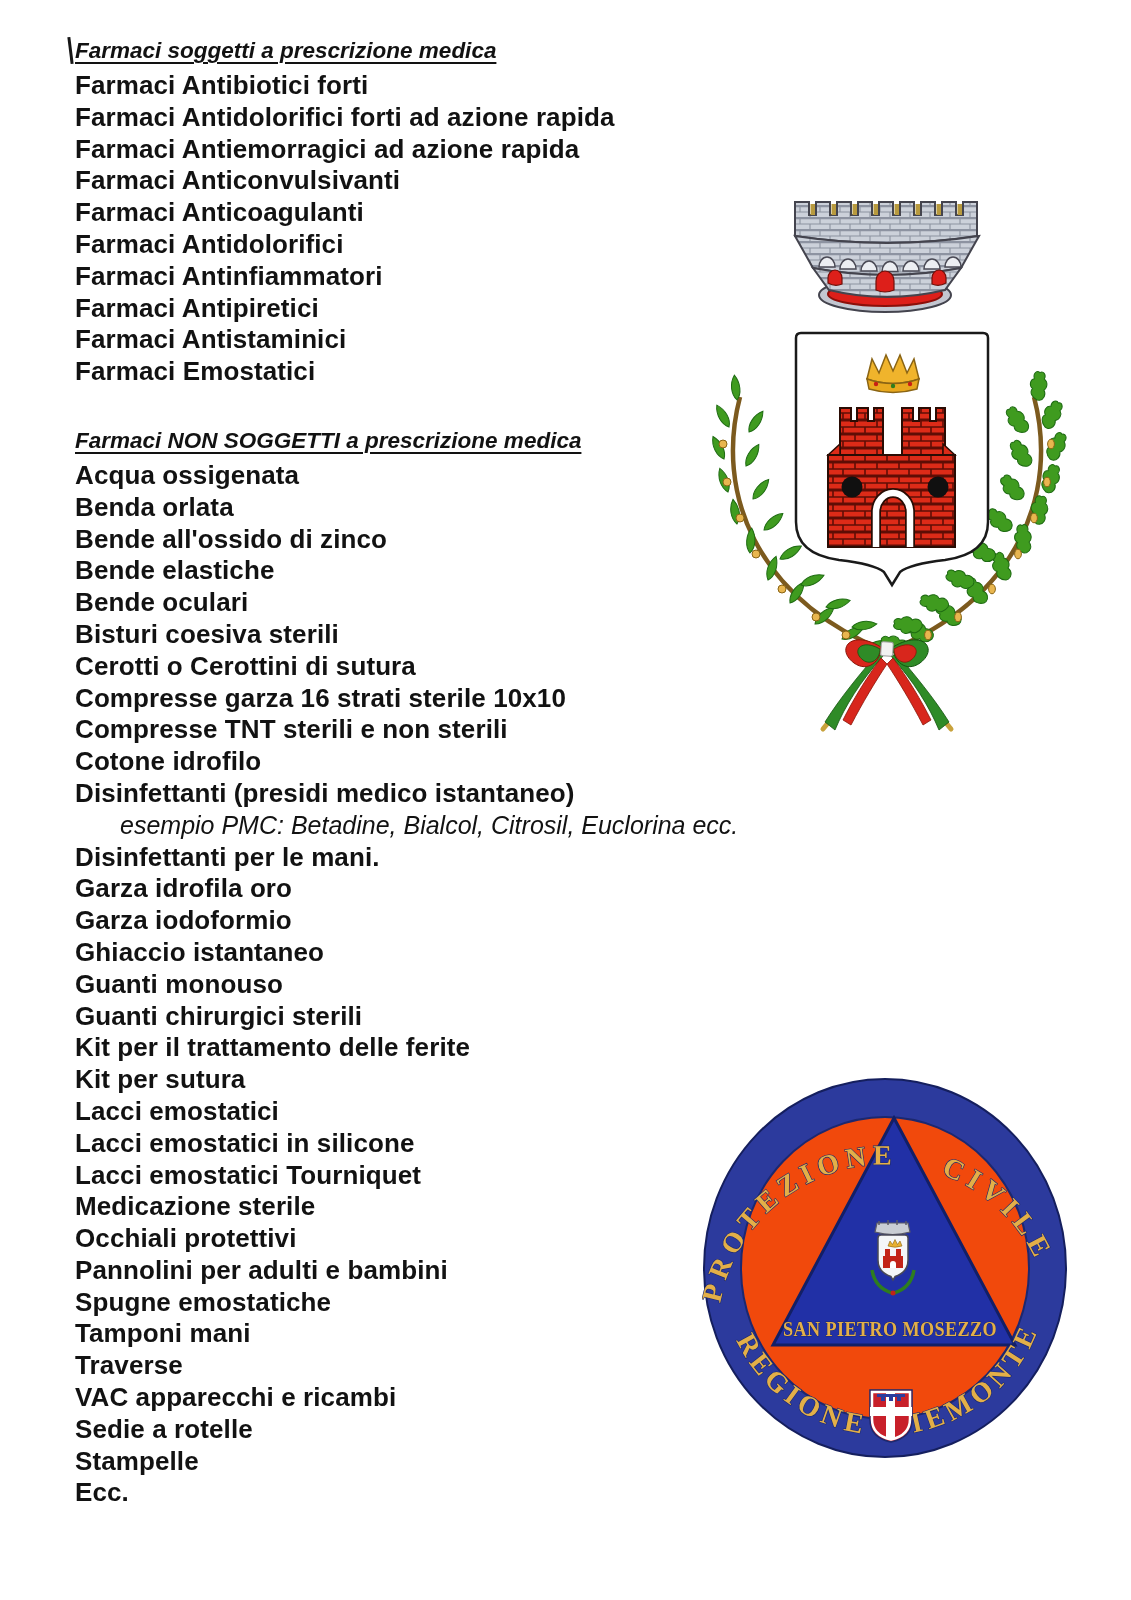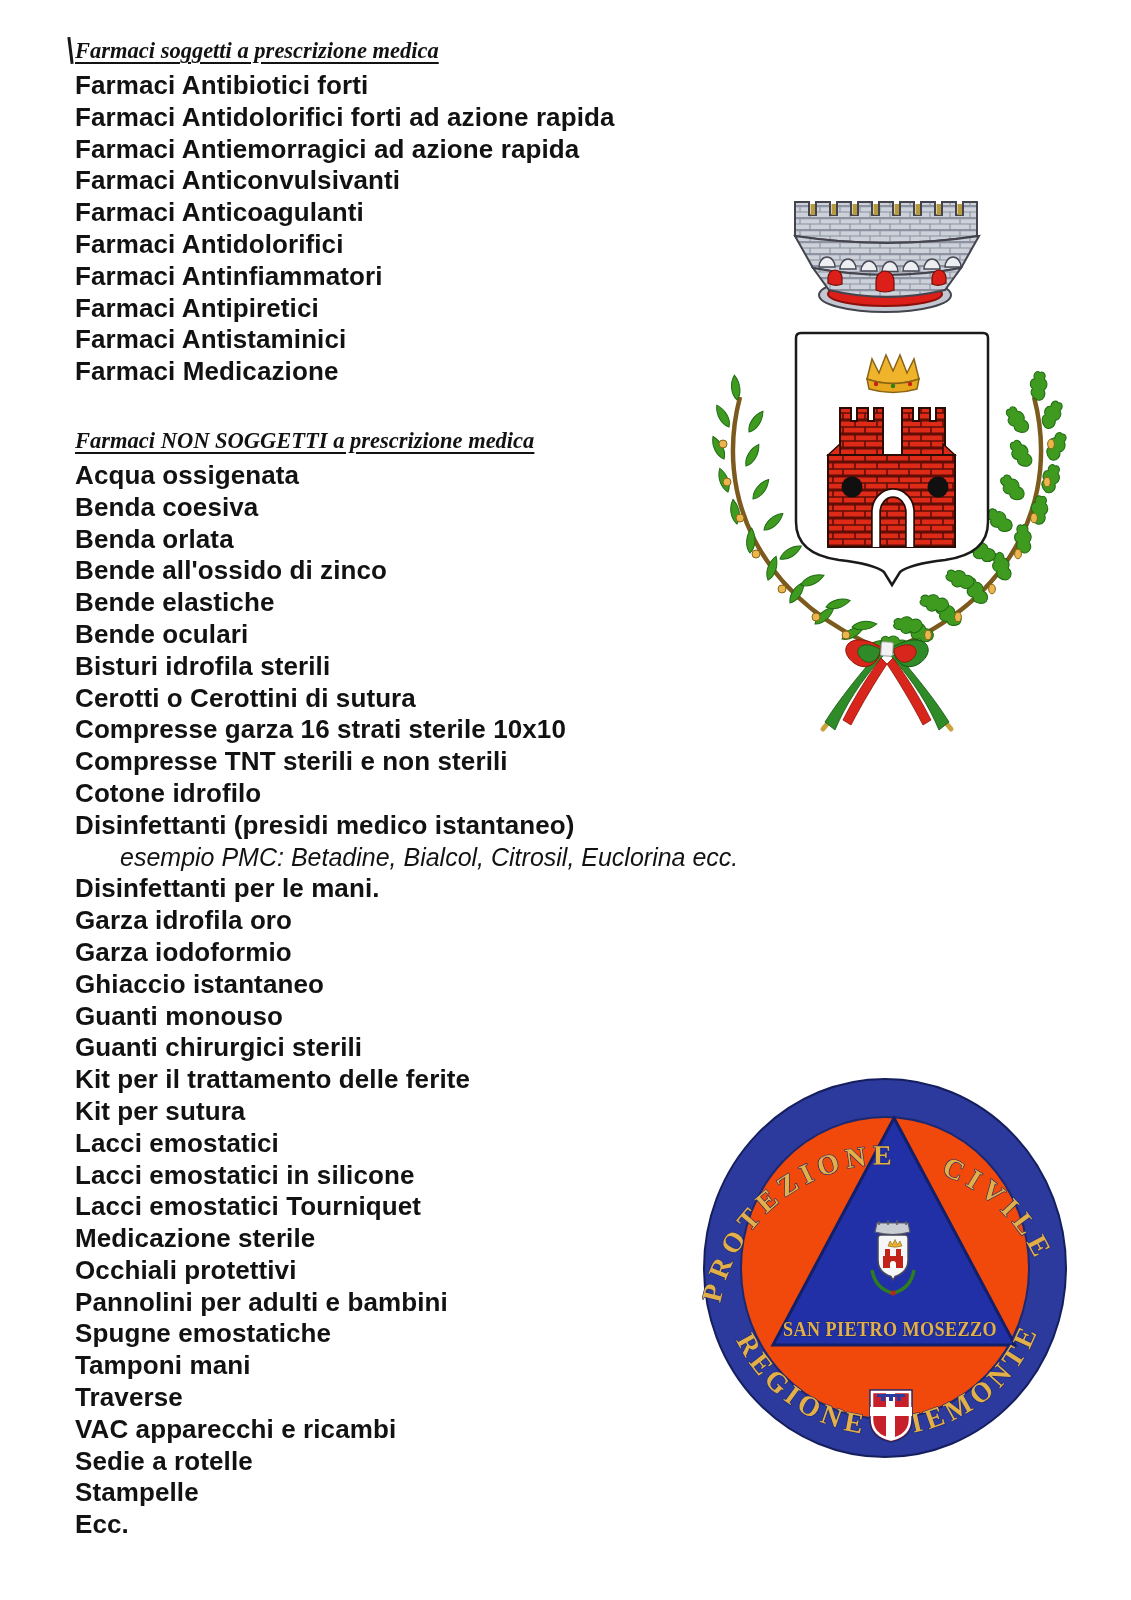--- a/index.html
+++ b/index.html
@@ -1,21 +1,21 @@
 <!DOCTYPE html>
 <html><head>
 <meta charset="utf-8">
 <style>
   html,body{margin:0;padding:0;background:#e8e8e8;}
   .page{position:relative;width:1131px;height:1600px;background:#ffffff;overflow:hidden;
         font-family:"Liberation Sans",sans-serif;color:#121212;margin:0 auto;}
   .col{position:absolute;left:75px;top:36px;width:645px;}
   .sec-title{font-size:22.5px;font-weight:700;font-style:italic;line-height:30px;margin:0;
              text-decoration:underline;text-decoration-thickness:2px;text-underline-offset:4px;
-             white-space:nowrap;position:relative;font-family:Liberation Serif, serif;}
+             white-space:nowrap;position:relative;}
   .t2{margin-top:38px;}
   .caret{position:absolute;left:-6px;top:1px;width:3px;height:27px;background:#161616;
          transform:rotate(-7deg);}
   .list{margin-top:4px;}
   .line{font-size:26px;font-weight:700;line-height:31.8px;white-space:nowrap;letter-spacing:0.1px;}
   .line.note{font-size:25px;font-weight:400;font-style:italic;padding-left:45px;letter-spacing:0;}
   .coa{position:absolute;left:695px;top:182px;}
   .pc {position:absolute;left:702px;top:1076px;}
 </style>
 </head>
@@ -32,35 +32,34 @@
 
     <div class="line">Farmaci Antibiotici forti</div>
         <div class="line">Farmaci Antidolorifici forti ad azione rapida</div>
         <div class="line">Farmaci Antiemorragici ad azione rapida</div>
         <div class="line">Farmaci Anticonvulsivanti</div>
         <div class="line">Farmaci Anticoagulanti</div>
         <div class="line">Farmaci Antidolorifici</div>
         <div class="line">Farmaci Antinfiammatori</div>
         <div class="line">Farmaci Antipiretici</div>
         <div class="line">Farmaci Antistaminici</div>
-        <div class="line">Farmaci Medicazione</div>
+        <div class="line">Farmaci Emostatici</div>
       </div>
 
     <h2 class="sec-title t2">
       <span>Farmaci NON SOGGETTI a prescrizione medica</span>
     </h2>
     <div class="list">
 
     <div class="line">Acqua ossigenata</div>
-        <div class="line">Benda coesiva</div>
         <div class="line">Benda orlata</div>
         <div class="line">Bende all'ossido di zinco</div>
         <div class="line">Bende elastiche</div>
         <div class="line">Bende oculari</div>
-        <div class="line">Bisturi idrofila sterili</div>
+        <div class="line">Bisturi coesiva sterili</div>
         <div class="line">Cerotti o Cerottini di sutura</div>
         <div class="line">Compresse garza 16 strati sterile 10x10</div>
         <div class="line">Compresse TNT sterili e non sterili</div>
         <div class="line">Cotone idrofilo</div>
         <div class="line">Disinfettanti (presidi medico istantaneo)</div>
         <div class="line note">esempio PMC: Betadine, Bialcol, Citrosil, Euclorina ecc.</div>
         <div class="line">Disinfettanti per le mani.</div>
         <div class="line">Garza idrofila oro</div>
         <div class="line">Garza iodoformio</div>
         <div class="line">Ghiaccio istantaneo</div>

